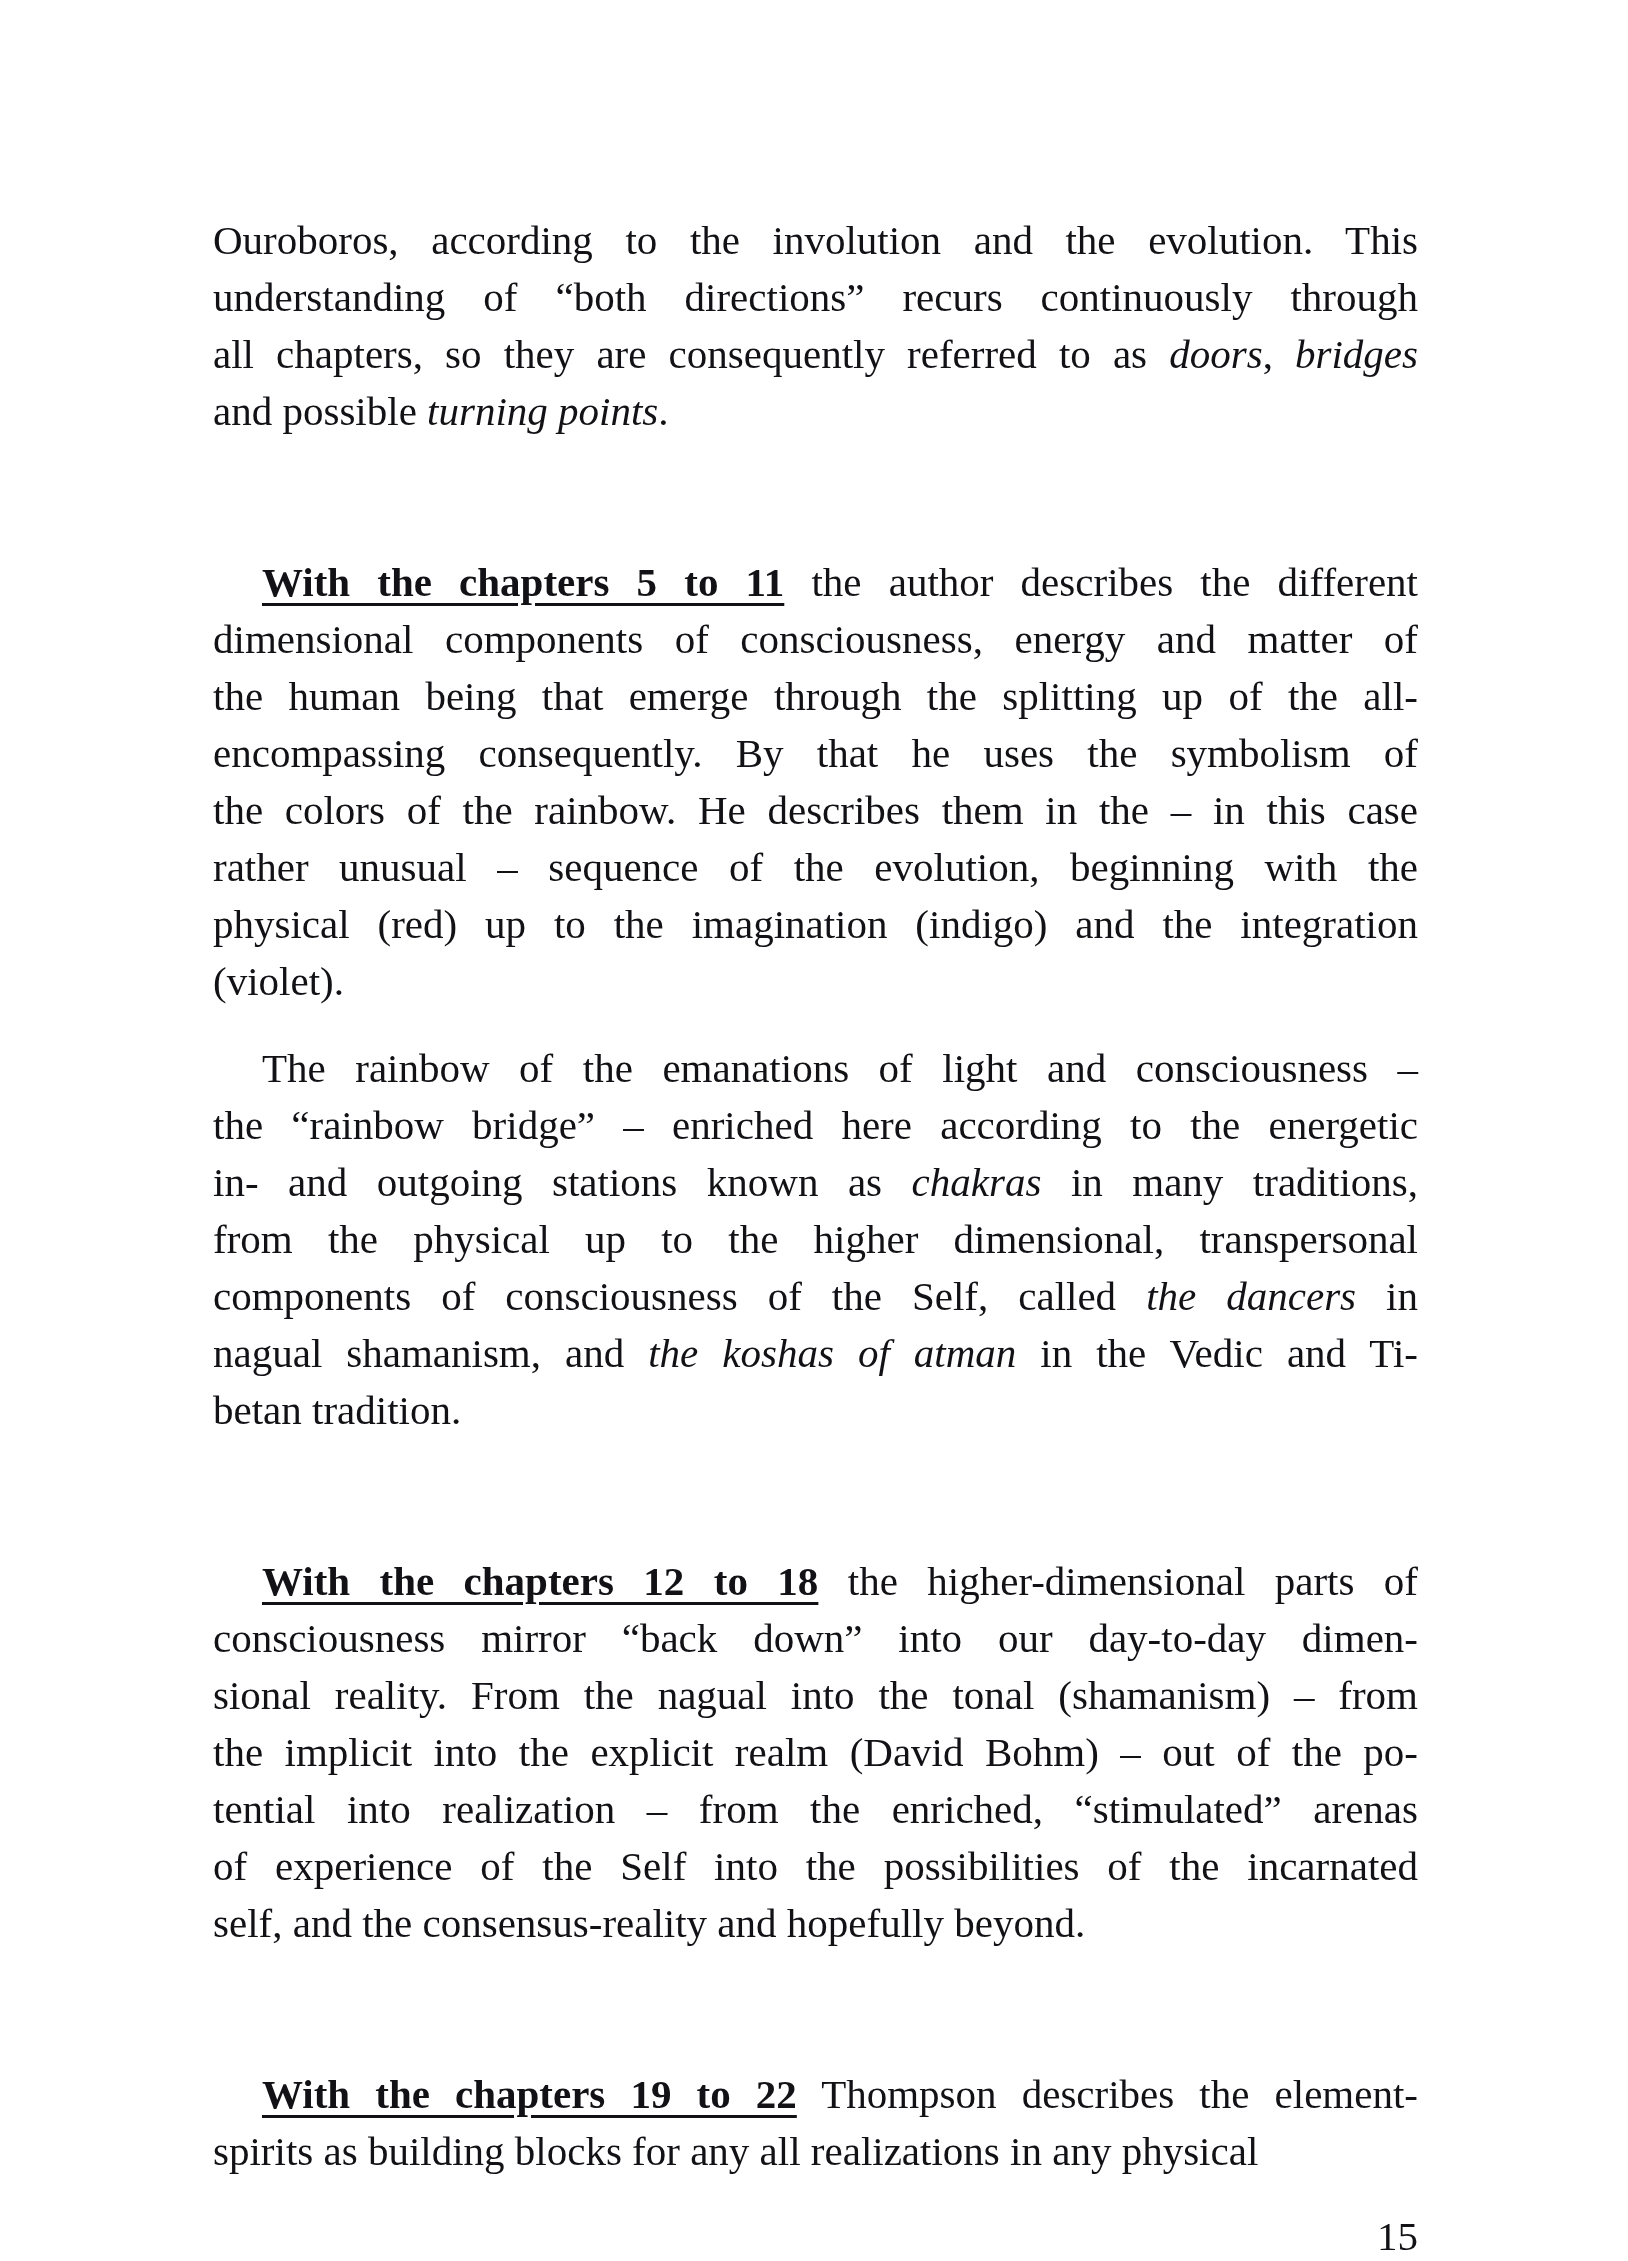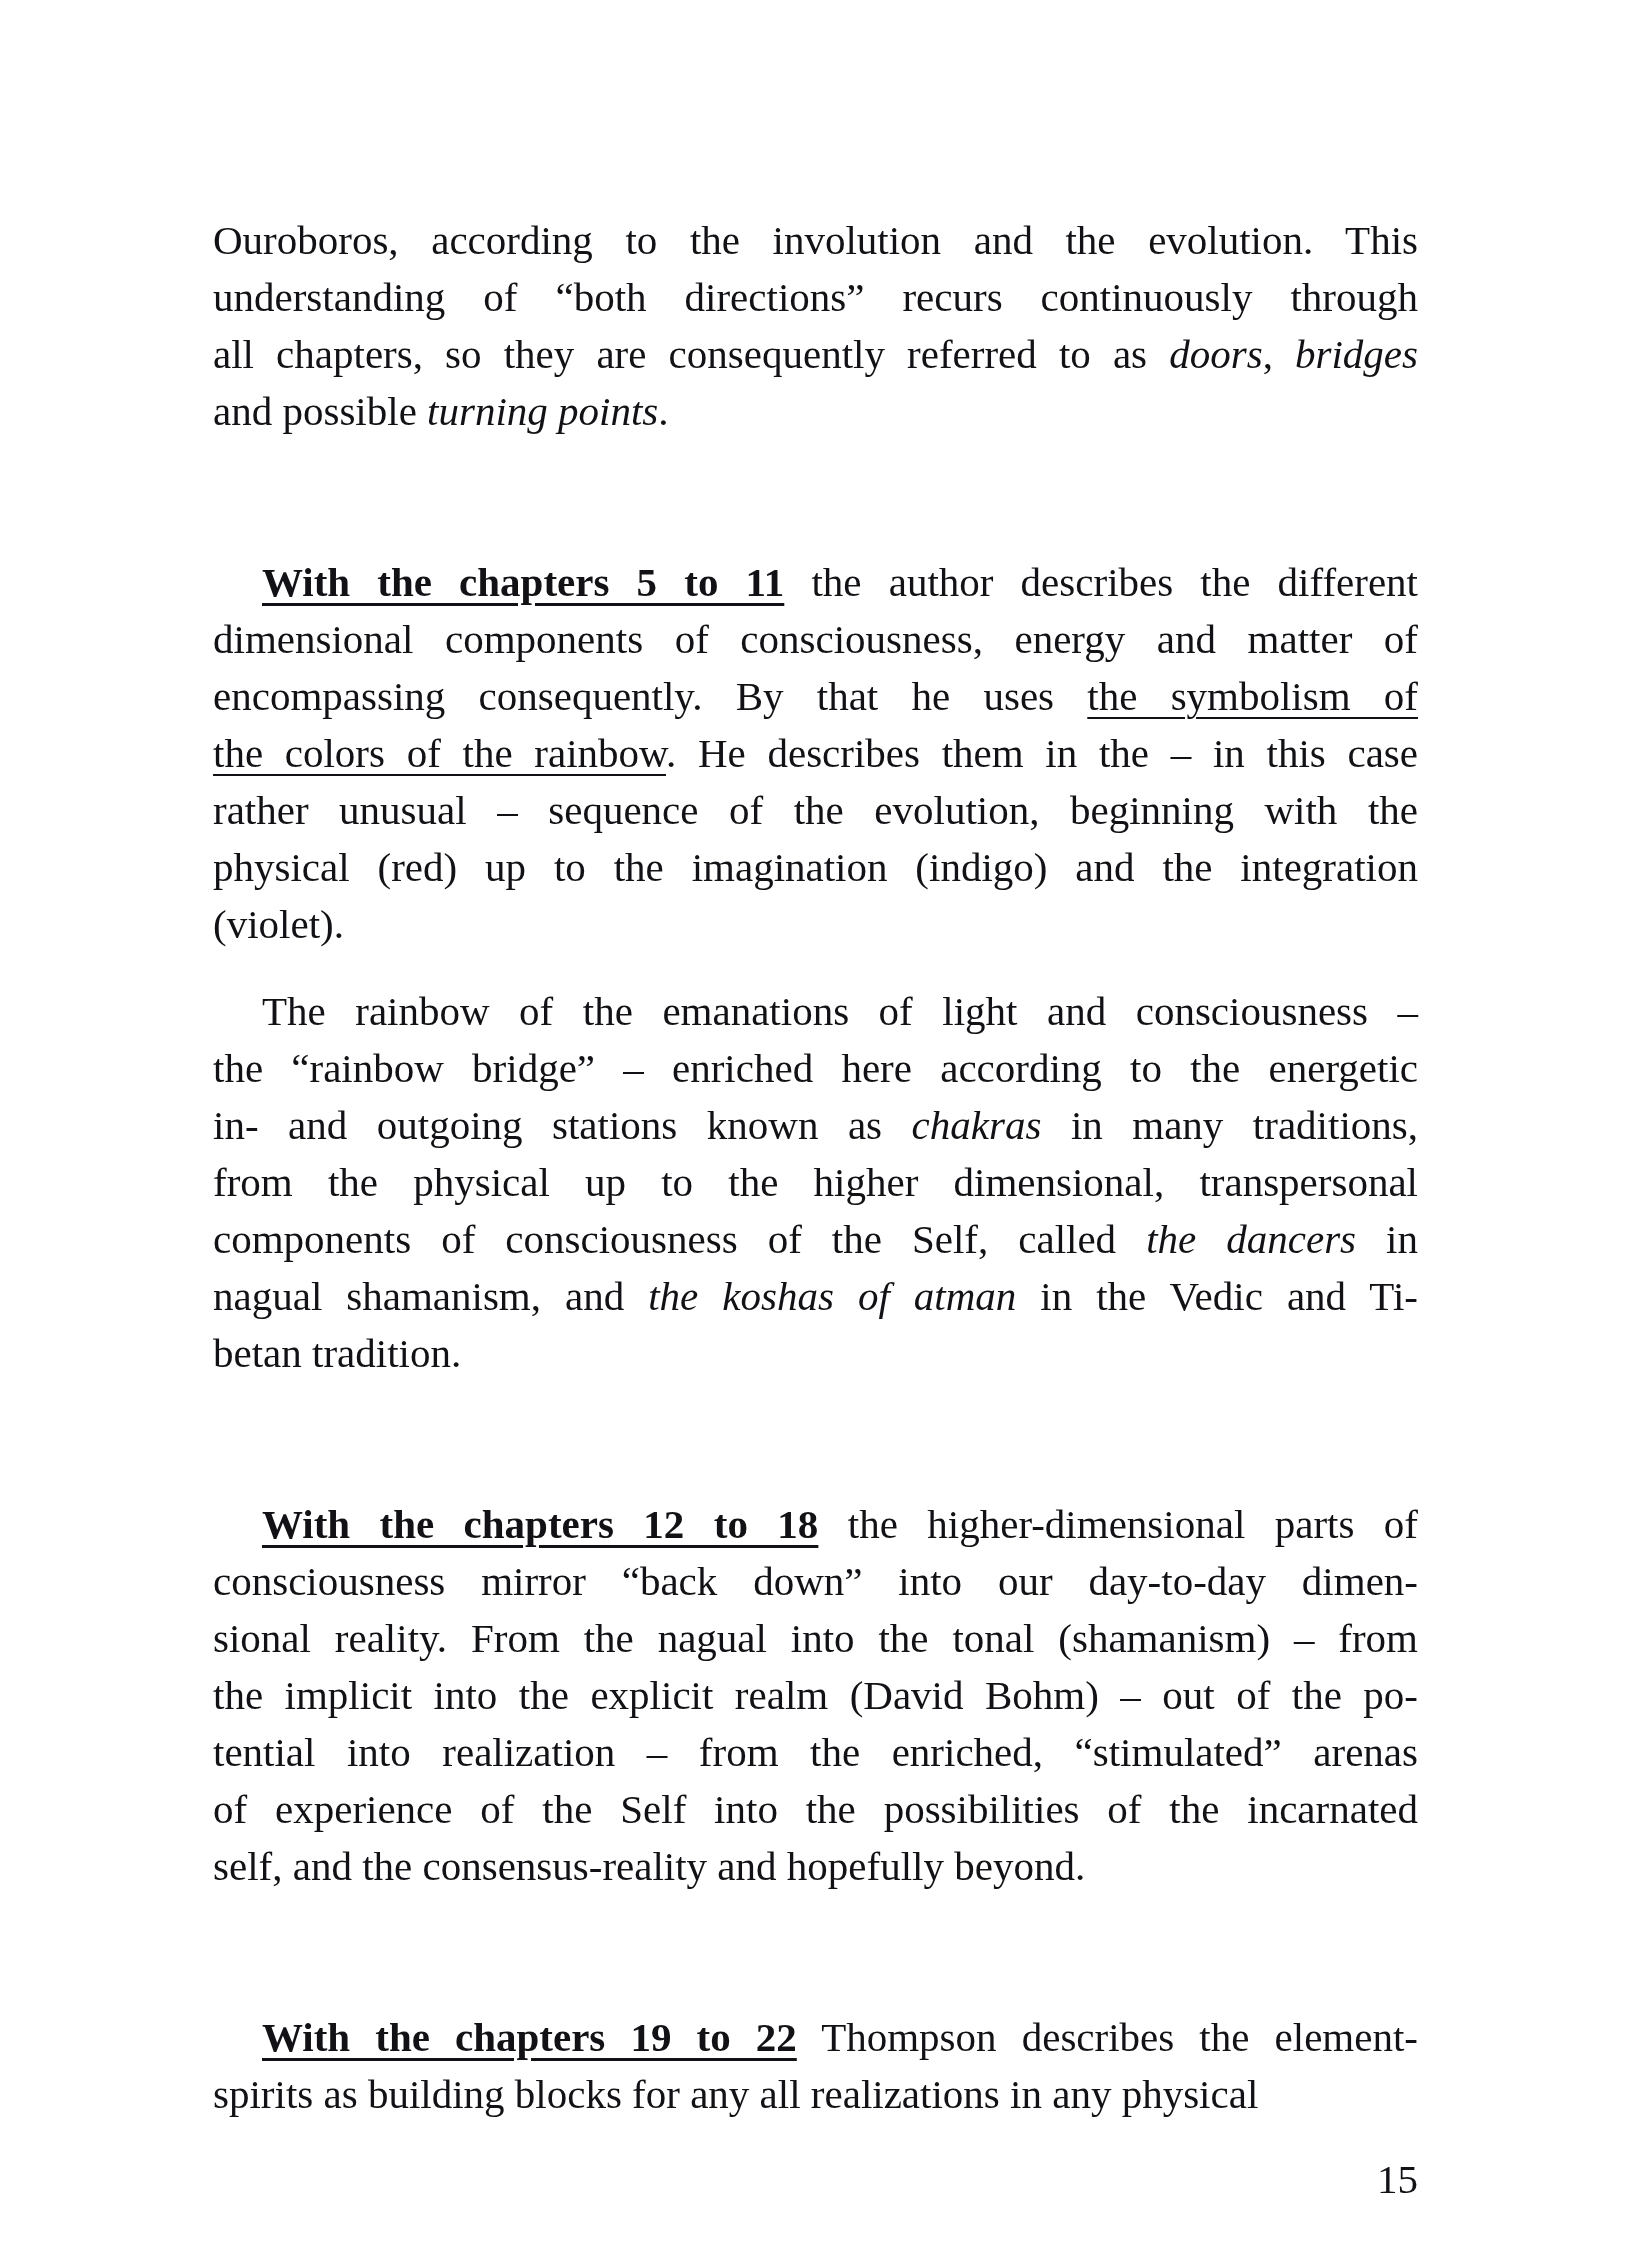--- a/index.html
+++ b/index.html
@@ -30,21 +30,20 @@
     text-align-last:justify;
   }
   .line.last{
     text-align:left;
     text-align-last:left;
   }
   .line.indent{padding-left:49px;}
   .seg.regular{font-style:normal;font-weight:normal;}
   .seg.italic{font-style:italic;}
   .seg.underline{
-    text-decoration:underline;
     text-decoration-thickness:2.3px;
     text-underline-offset:7.2px;
     margin-top:25px;
   }
   .seg.bold-underline{
     font-weight:bold;
     text-decoration:underline;
     text-decoration-thickness:3.2px;
     text-underline-offset:7.2px;
   }
@@ -63,20 +62,21 @@
 
     <div class="para gap-none">
         <div class="line"><span class="seg regular">Ouroboros, according to the involution and the evolution. This</span></div>
         <div class="line"><span class="seg regular">understanding of “both directions” recurs continuously through</span></div>
         <div class="line"><span class="seg regular">all chapters, so they are consequently referred to as </span><span class="seg italic">doors</span><span class="seg regular">, </span><span class="seg italic">bridges</span></div>
         <div class="line last"><span class="seg regular">and possible </span><span class="seg italic">turning points</span><span class="seg regular">.</span></div>
       </div>
       <div class="para gap-large">
         <div class="line indent"><span class="seg bold-underline">With the chapters 5 to 11</span><span class="seg regular"> the author describes the different</span></div>
         <div class="line"><span class="seg regular">dimensional components of consciousness, energy and matter of</span></div>
+        <div class="line"><span class="seg regular">the human being that emerge through the splitting up of the all-</span></div>
         <div class="line"><span class="seg regular">encompassing consequently. By that he uses </span><span class="seg underline">the symbolism of</span></div>
         <div class="line"><span class="seg underline">the colors of the rainbow</span><span class="seg regular">. He describes them in the – in this case</span></div>
         <div class="line"><span class="seg regular">rather unusual – sequence of the evolution, beginning with the</span></div>
         <div class="line"><span class="seg regular">physical (red) up to the imagination (indigo) and the integration</span></div>
         <div class="line last"><span class="seg regular">(violet).</span></div>
       </div>
       <div class="para gap-small">
         <div class="line indent"><span class="seg regular">The rainbow of the emanations of light and consciousness –</span></div>
         <div class="line"><span class="seg regular">the “rainbow bridge” – enriched here according to the energetic</span></div>
         <div class="line"><span class="seg regular">in- and outgoing stations known as </span><span class="seg italic">chakras</span><span class="seg regular"> in many traditions,</span></div>

